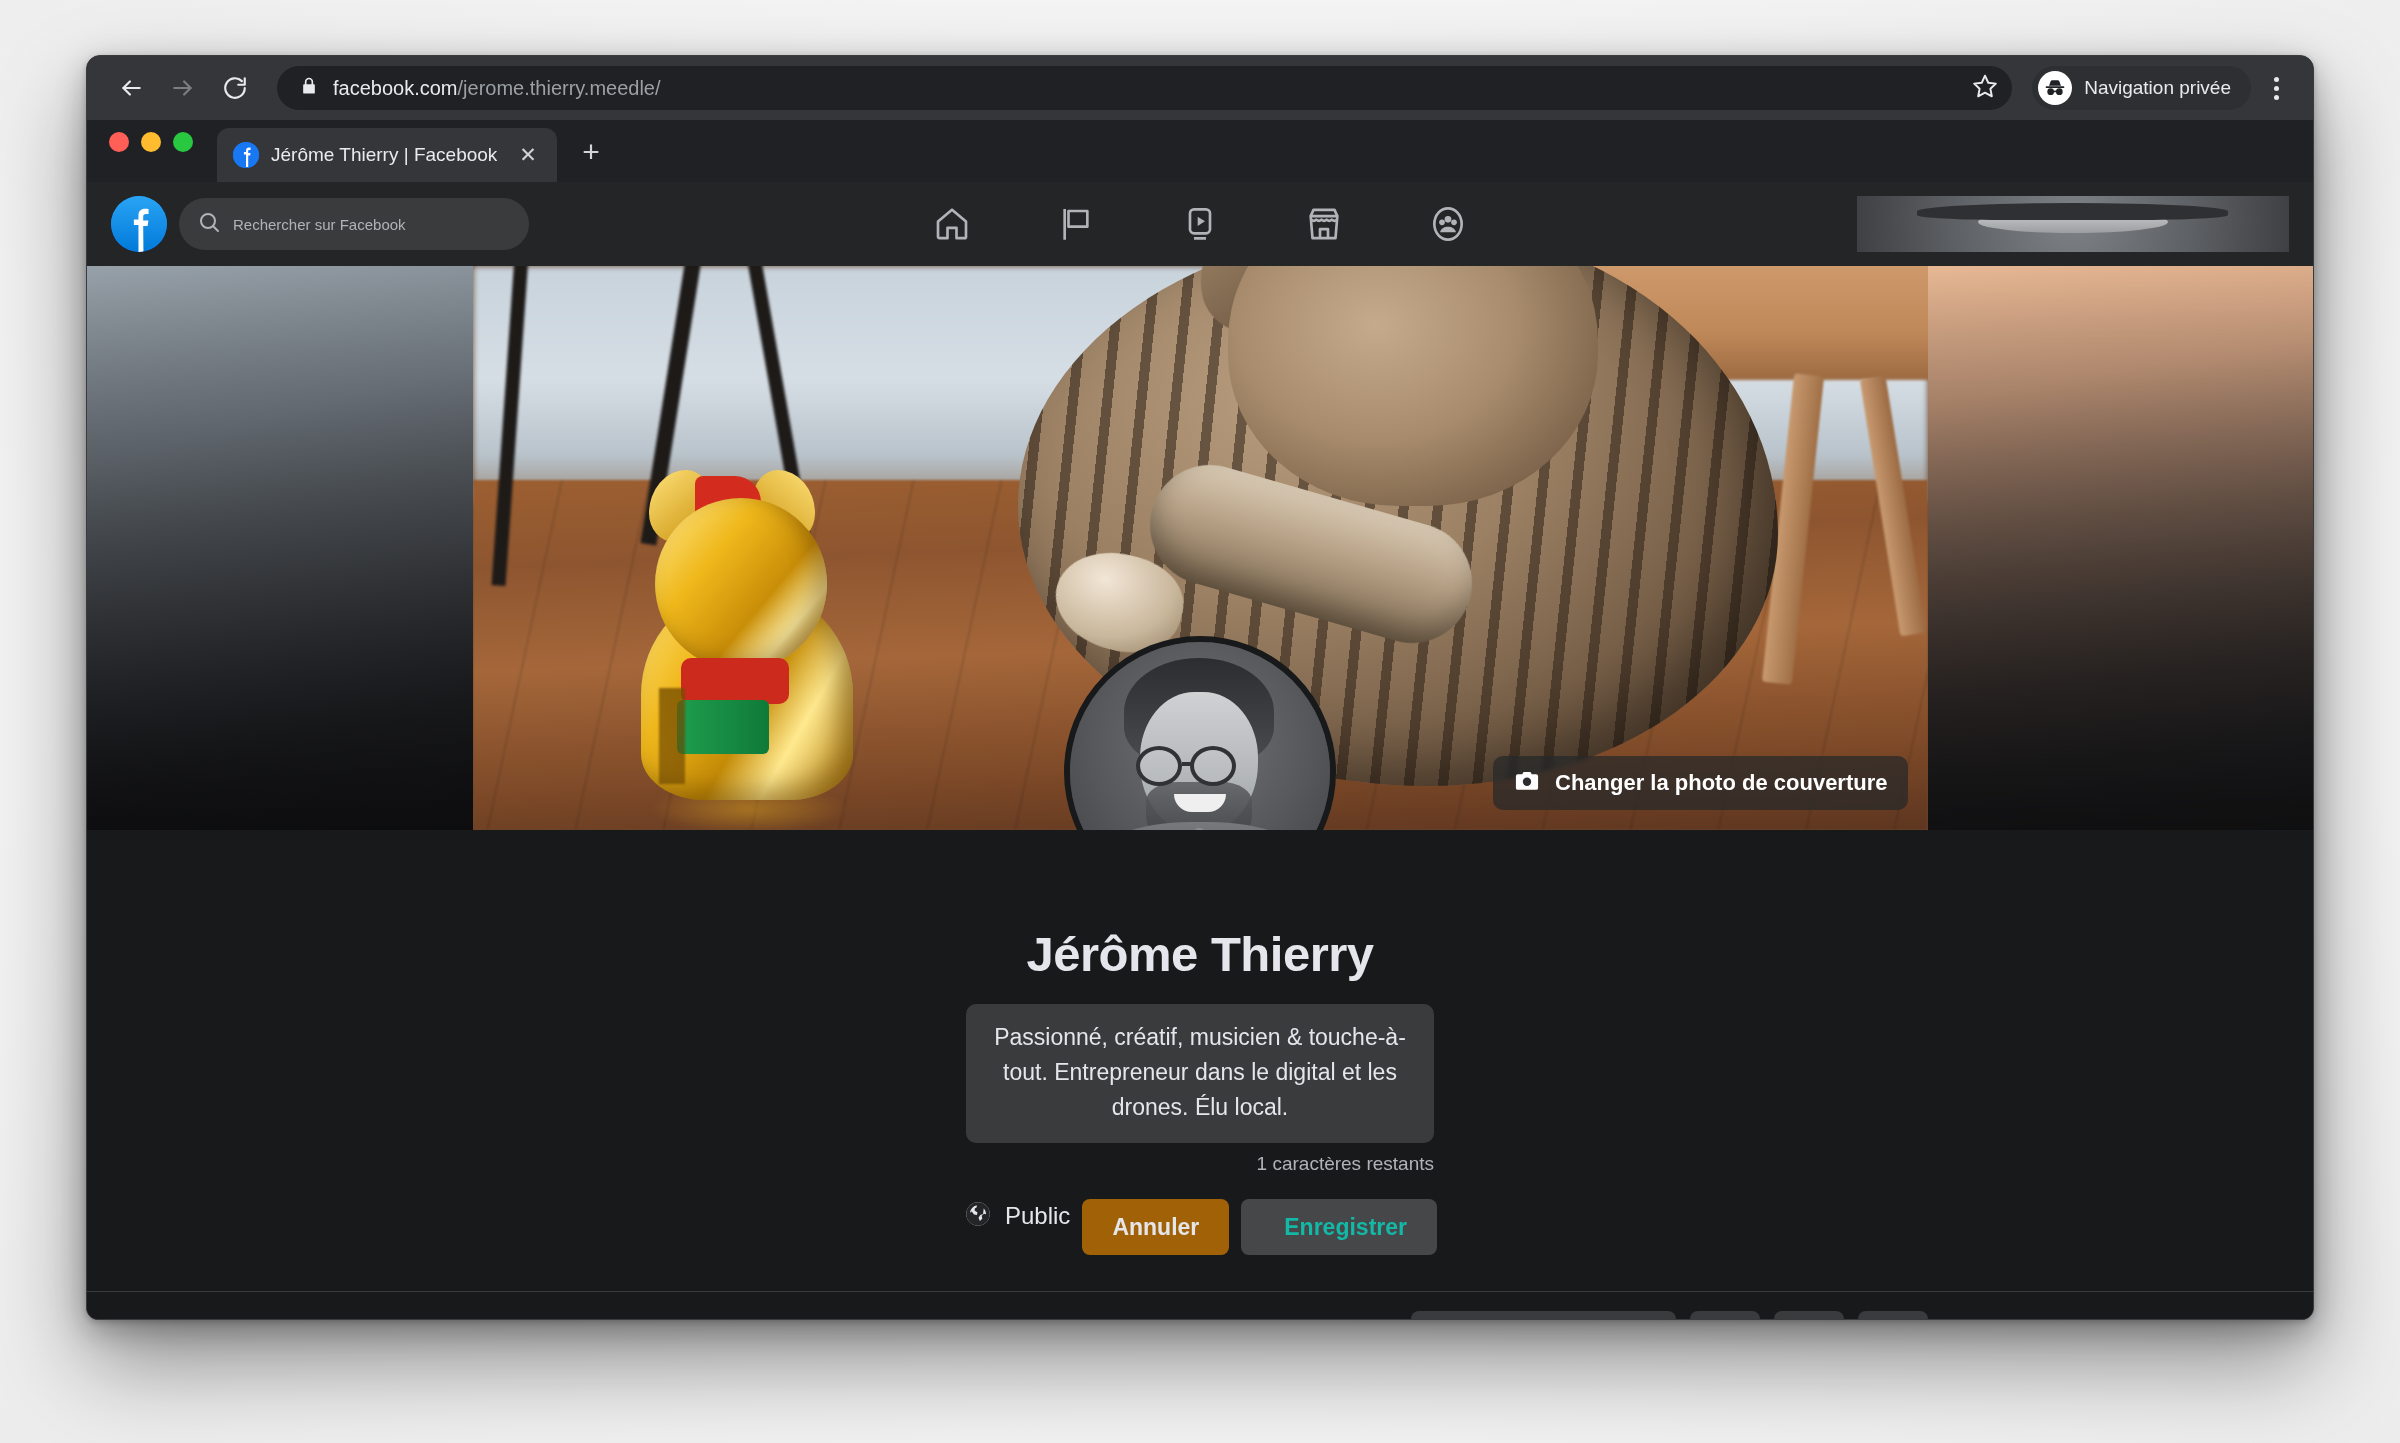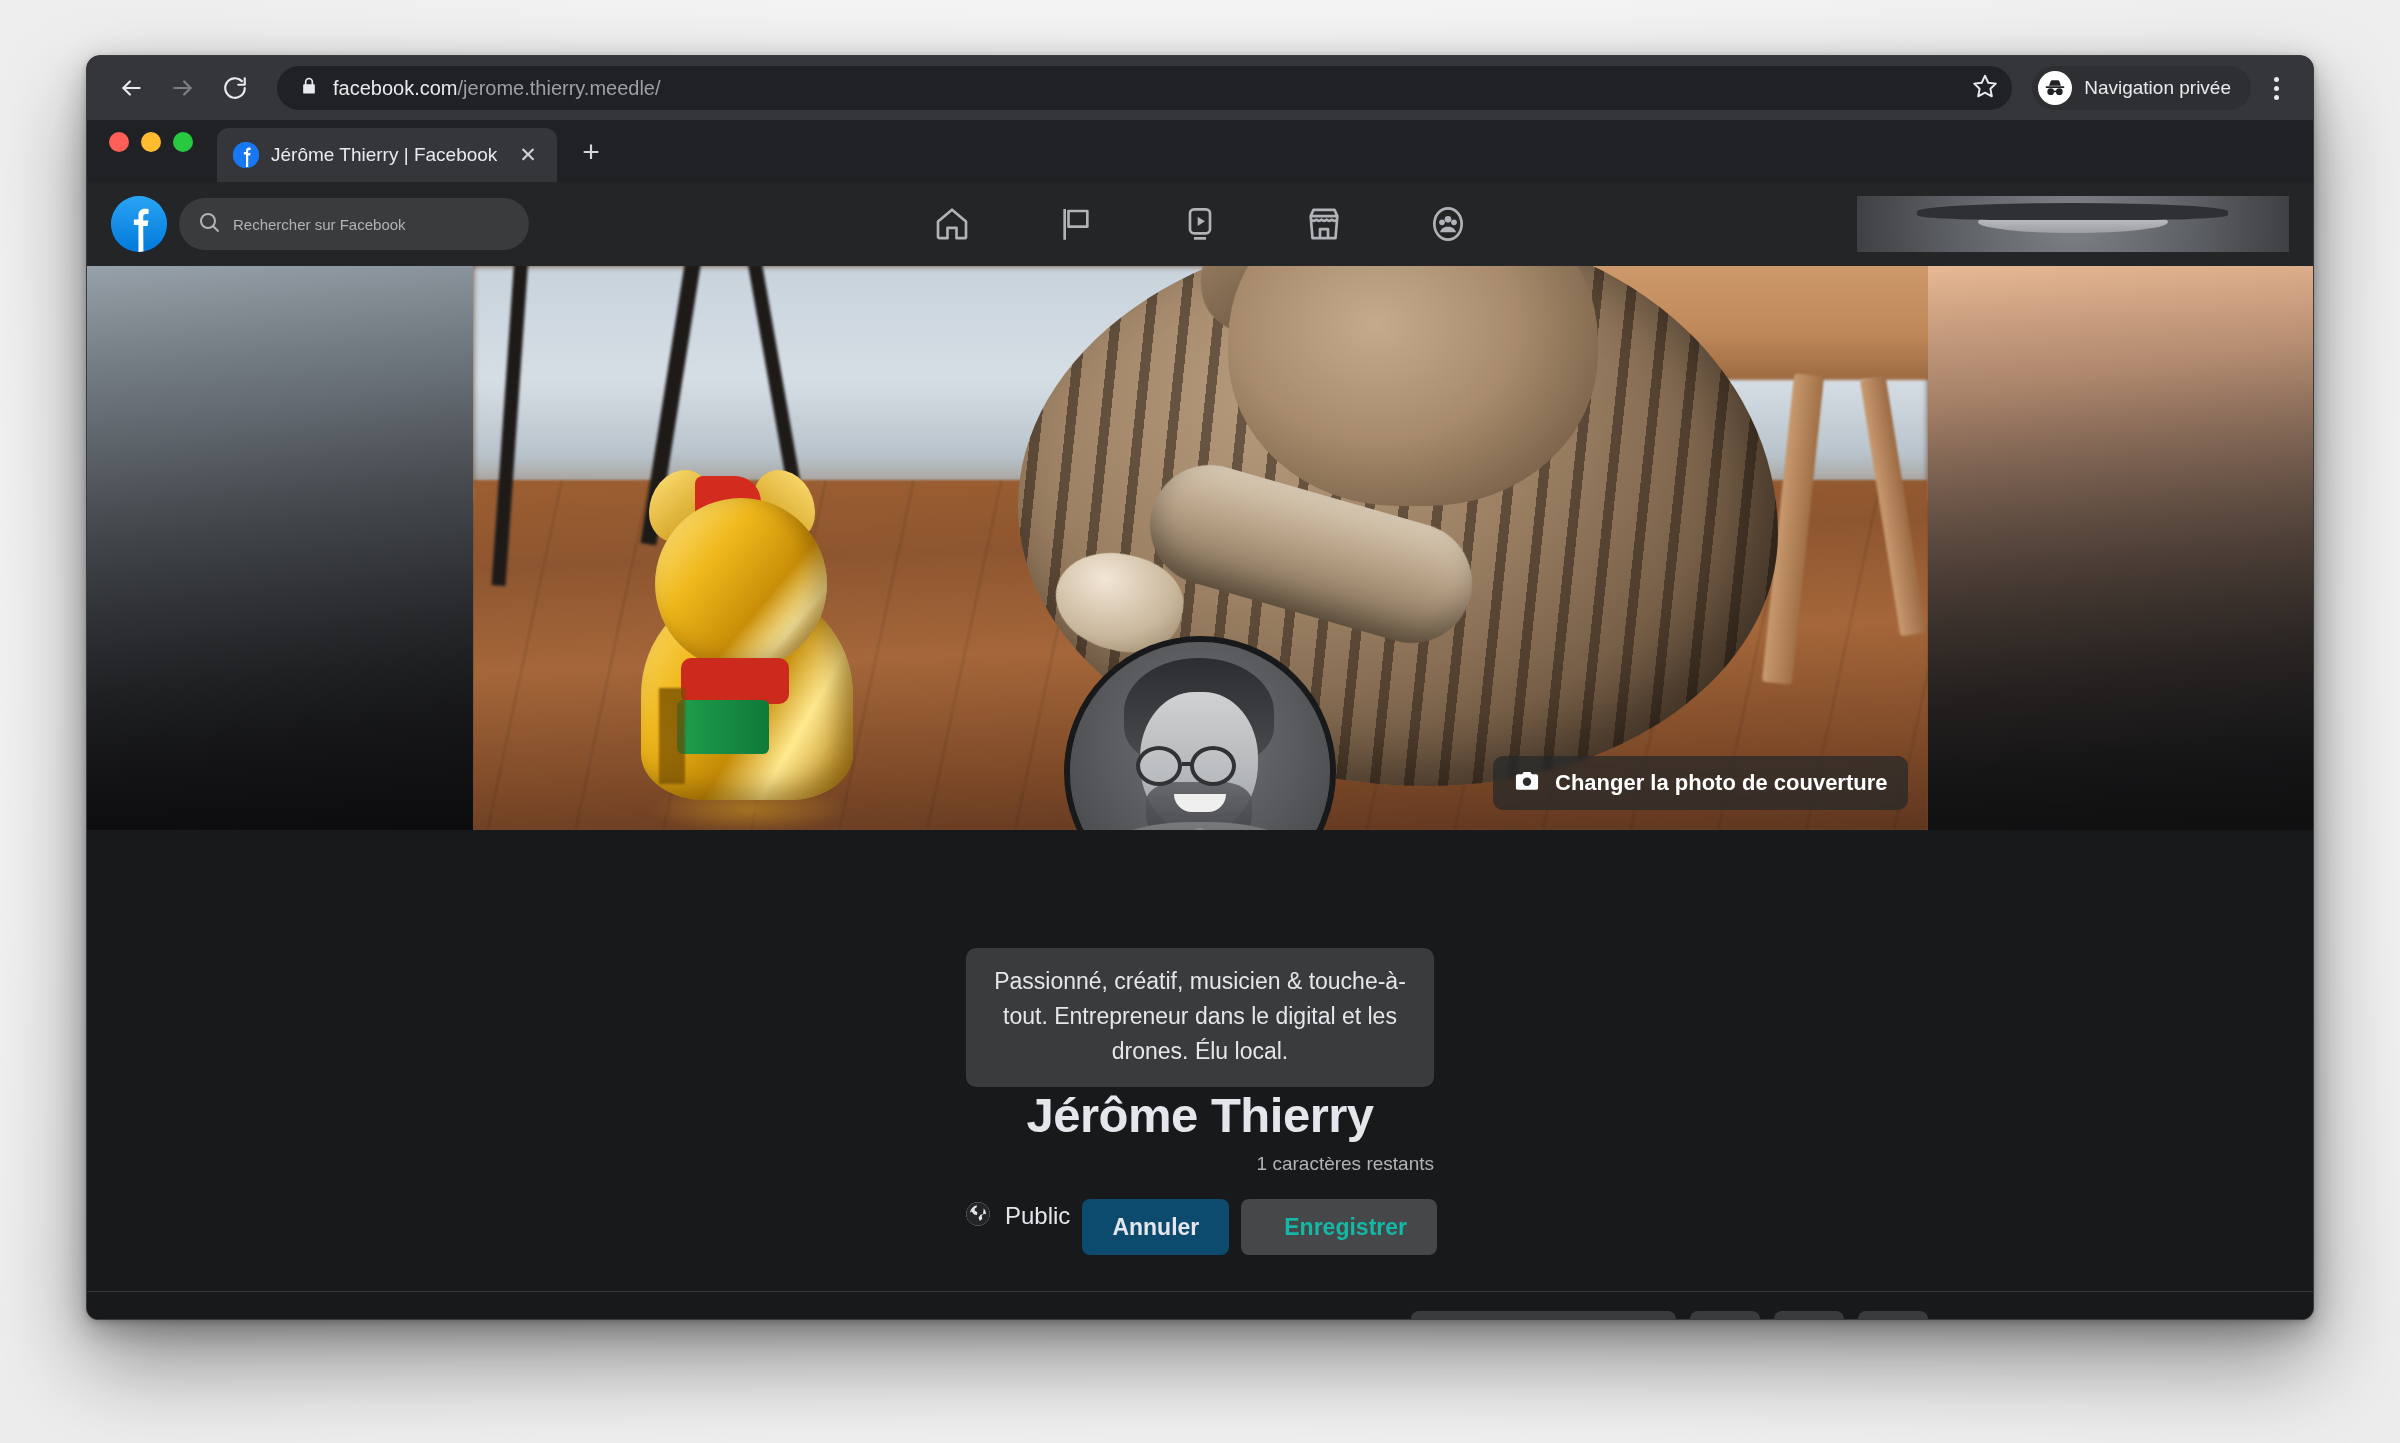--- a/index.html
+++ b/index.html
@@ -373,21 +373,21 @@
     margin-top: 24px;
     display: flex; align-items: flex-start; gap: 12px;
   }
   #privacy-control { display: flex; align-items: center; gap: 12px; cursor: pointer; }
   #privacy-label { color: #e4e6eb; font-size: 24px; }
   .bio-btn {
     height: 56px; border-radius: 8px; padding: 0 30px;
     display: flex; align-items: center; justify-content: center;
     font-size: 23px; font-weight: bold; cursor: pointer;
   }
-  #cancel-btn { background: #0c4a6e; color: #e4e6eb; }
+  #cancel-btn { background: #a16207; color: #e4e6eb; }
   #save-btn { background: #464749; color: #14b8a6; cursor: default; padding-left: 43px; }
 
   
   #profile-tabs-wrap {
     margin-top: 36px;
     border-top: 1px solid #393a3b;
     height: 96px;
     position: relative;
   }
   #profile-tabs-inner {
@@ -661,25 +661,25 @@
             <span class="pa-collar"></span>
           </div>
 
         </div>
       </div>
 
       <div id="cover-blur-right"></div>
     </div>
 
     <div id="profile-info">
+      <div id="profile-name">Jérôme Thierry</div>
+
       <div id="bio-box">
         <span id="bio-text">Passionné, créatif, musicien &amp; touche-à-tout. Entrepreneur dans le digital et les drones. Élu local.</span>
       </div>
-
-      <div id="profile-name">Jérôme Thierry</div>
       <div id="bio-counter">1 caractères restants</div>
 
       <div id="bio-actions">
         <div id="privacy-control">
           <span>
             <svg width="30" height="30" viewBox="0 0 24 24" fill="#e4e6eb">
               <circle cx="12" cy="12" r="9.4"></circle>
               <path d="M12 2.6a9.4 9.4 0 0 0-9.4 9.4A9.4 9.4 0 0 0 12 21.4 9.4 9.4 0 0 0 21.4 12 9.4 9.4 0 0 0 12 2.6zm-1 2.3v1.6l-1.6 1v1.9l2.1 1.1-.3 2.2-2.4-.3-1.8-2.4-1.5.9a7.6 7.6 0 0 1 5.5-6zm5.6 2.4a7.6 7.6 0 0 1 1.9 4.9l-1.7-.4-1.8 1.5.4 2.4-1.9 1.8-1.1-2.5 1.6-2.4 2-.4z" fill="#242526"></path>
             </svg>
           </span>

